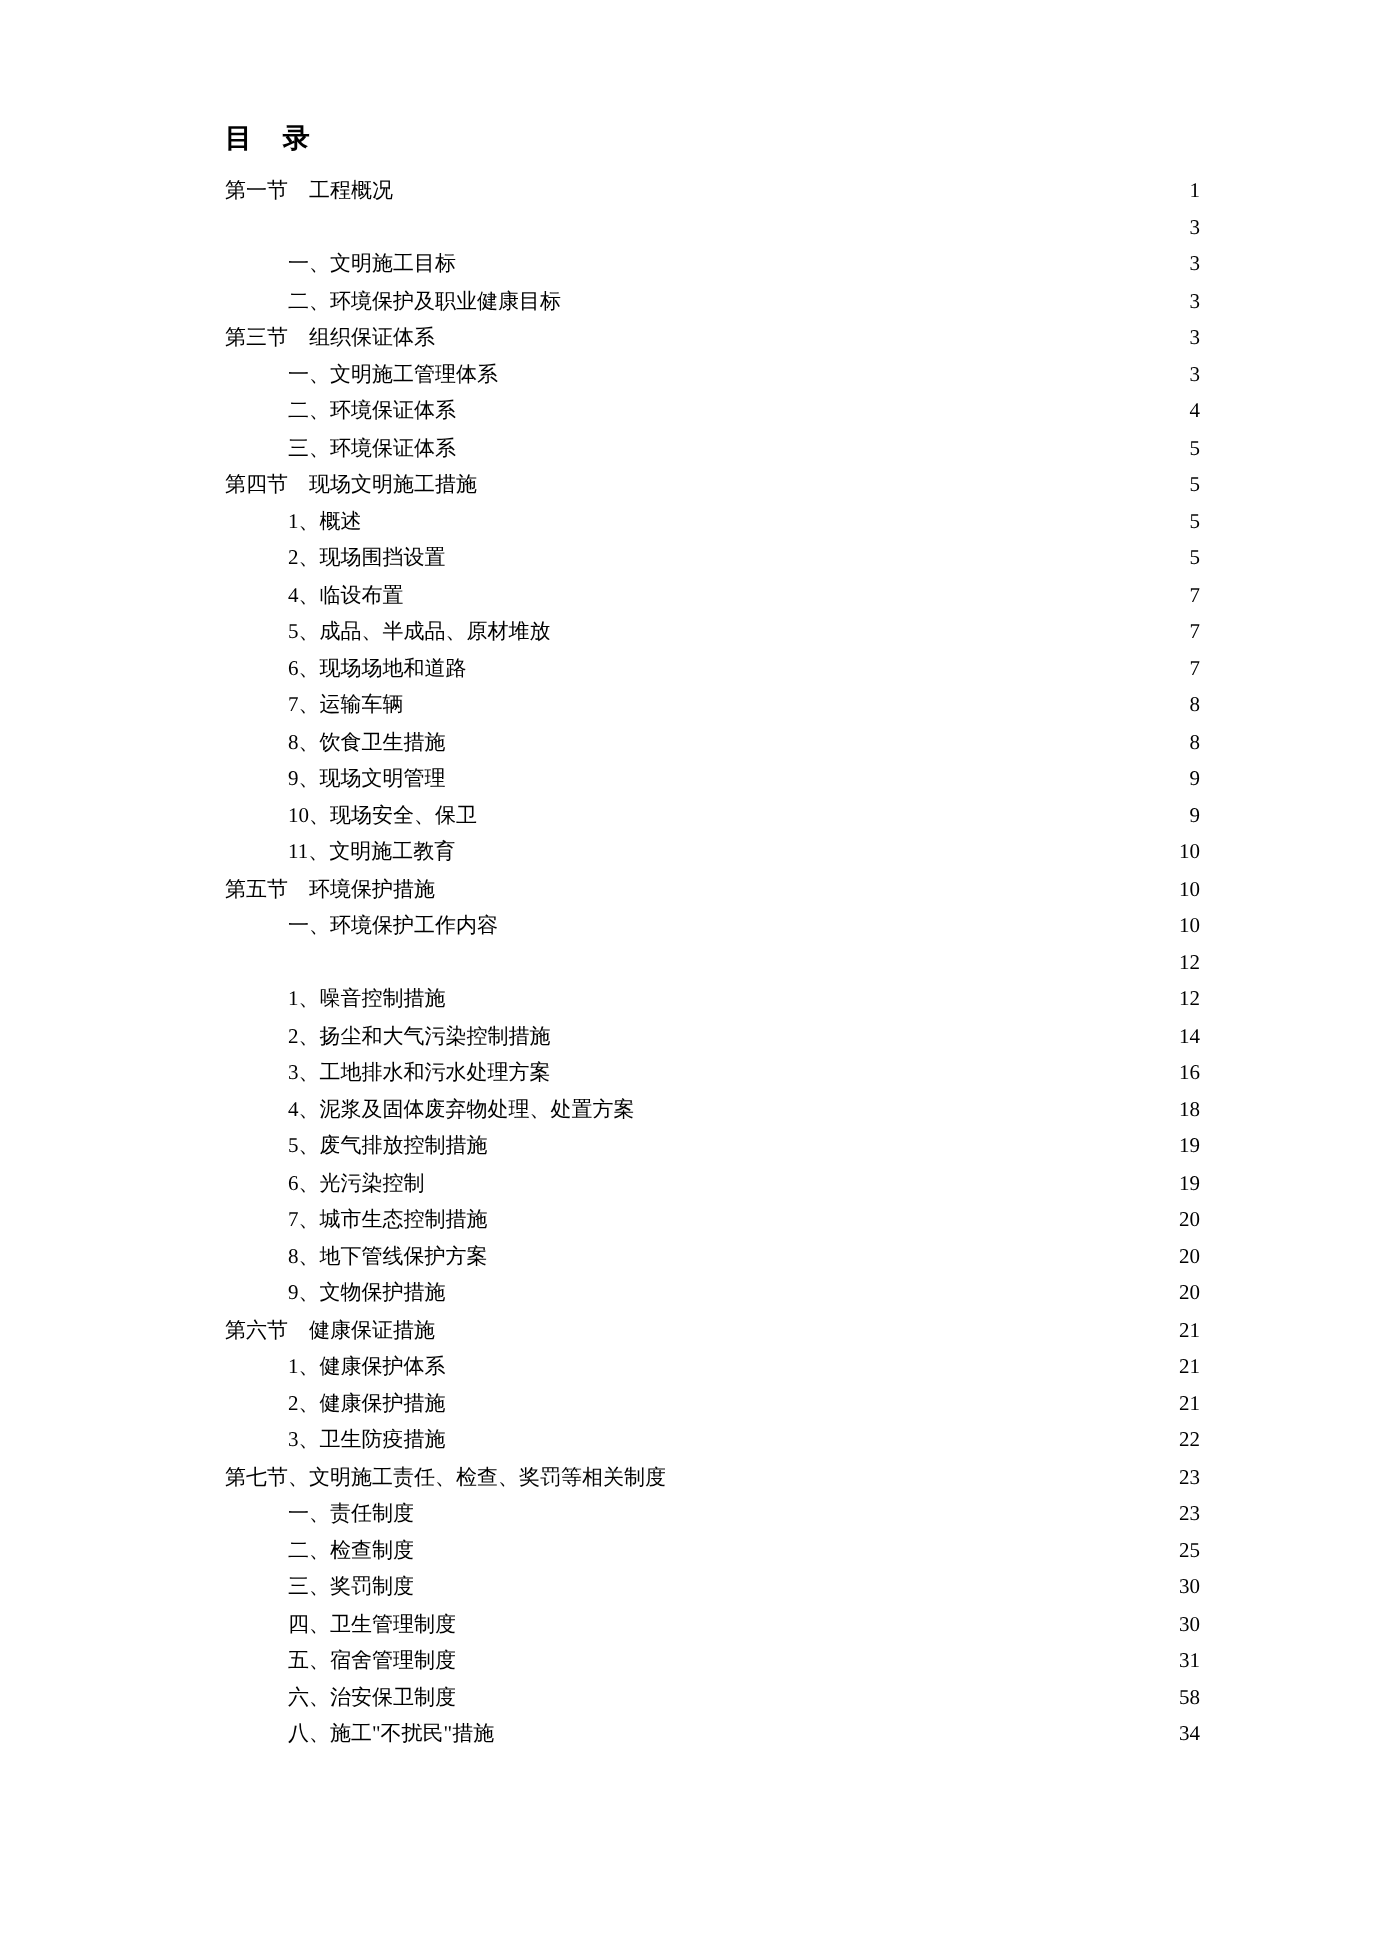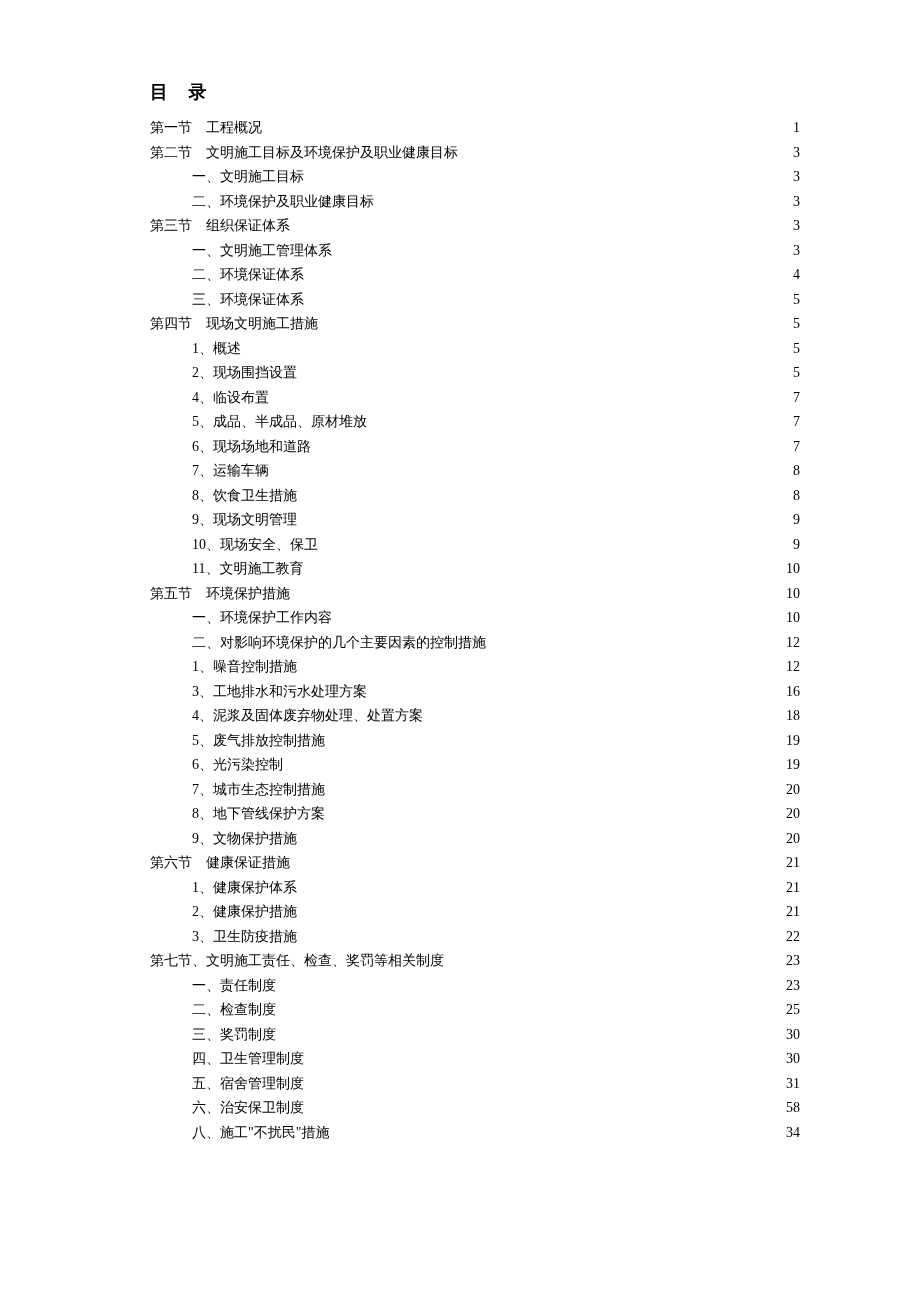--- a/index.html
+++ b/index.html
@@ -67,21 +67,20 @@
 
 <div class="title">目  录</div>
 
 <div class="toc" id="toc-container">
     <div class="toc-row level-0">
       <span class="toc-label"><span class="section-prefix">第一节</span><span>工程概况</span></span>
       <span class="toc-leader"></span>
       <span class="toc-page">1</span>
     </div>
     <div class="toc-row level-0">
-      <span class="toc-label"><span class="section-prefix">第二节</span><span>文明施工目标及环境保护及职业健康目标</span></span>
       <span class="toc-leader"></span>
       <span class="toc-page">3</span>
     </div>
     <div class="toc-row level-1">
       <span class="toc-label"><span>一、文明施工目标</span></span>
       <span class="toc-leader"></span>
       <span class="toc-page">3</span>
     </div>
     <div class="toc-row level-1">
       <span class="toc-label"><span>二、环境保护及职业健康目标</span></span>
@@ -167,28 +166,32 @@
       <span class="toc-label"><span class="section-prefix">第五节</span><span>环境保护措施</span></span>
       <span class="toc-leader"></span>
       <span class="toc-page">10</span>
     </div>
     <div class="toc-row level-1">
       <span class="toc-label"><span>一、环境保护工作内容</span></span>
       <span class="toc-leader"></span>
       <span class="toc-page">10</span>
     </div>
     <div class="toc-row level-1">
-      <span class="toc-label"><span>二、对影响环境保护的几个主要因素的控制措施</span></span>
       <span class="toc-leader"></span>
       <span class="toc-page">12</span>
     </div>
     <div class="toc-row level-1">
       <span class="toc-label"><span>1、噪音控制措施</span></span>
       <span class="toc-leader"></span>
       <span class="toc-page">12</span>
+    </div>
+    <div class="toc-row level-1">
+      <span class="toc-label"><span>2、扬尘和大气污染控制措施</span></span>
+      <span class="toc-leader"></span>
+      <span class="toc-page">14</span>
     </div>
     <div class="toc-row level-1">
       <span class="toc-label"><span>3、工地排水和污水处理方案</span></span>
       <span class="toc-leader"></span>
       <span class="toc-page">16</span>
     </div>
     <div class="toc-row level-1">
       <span class="toc-label"><span>4、泥浆及固体废弃物处理、处置方案</span></span>
       <span class="toc-leader"></span>
       <span class="toc-page">18</span>

